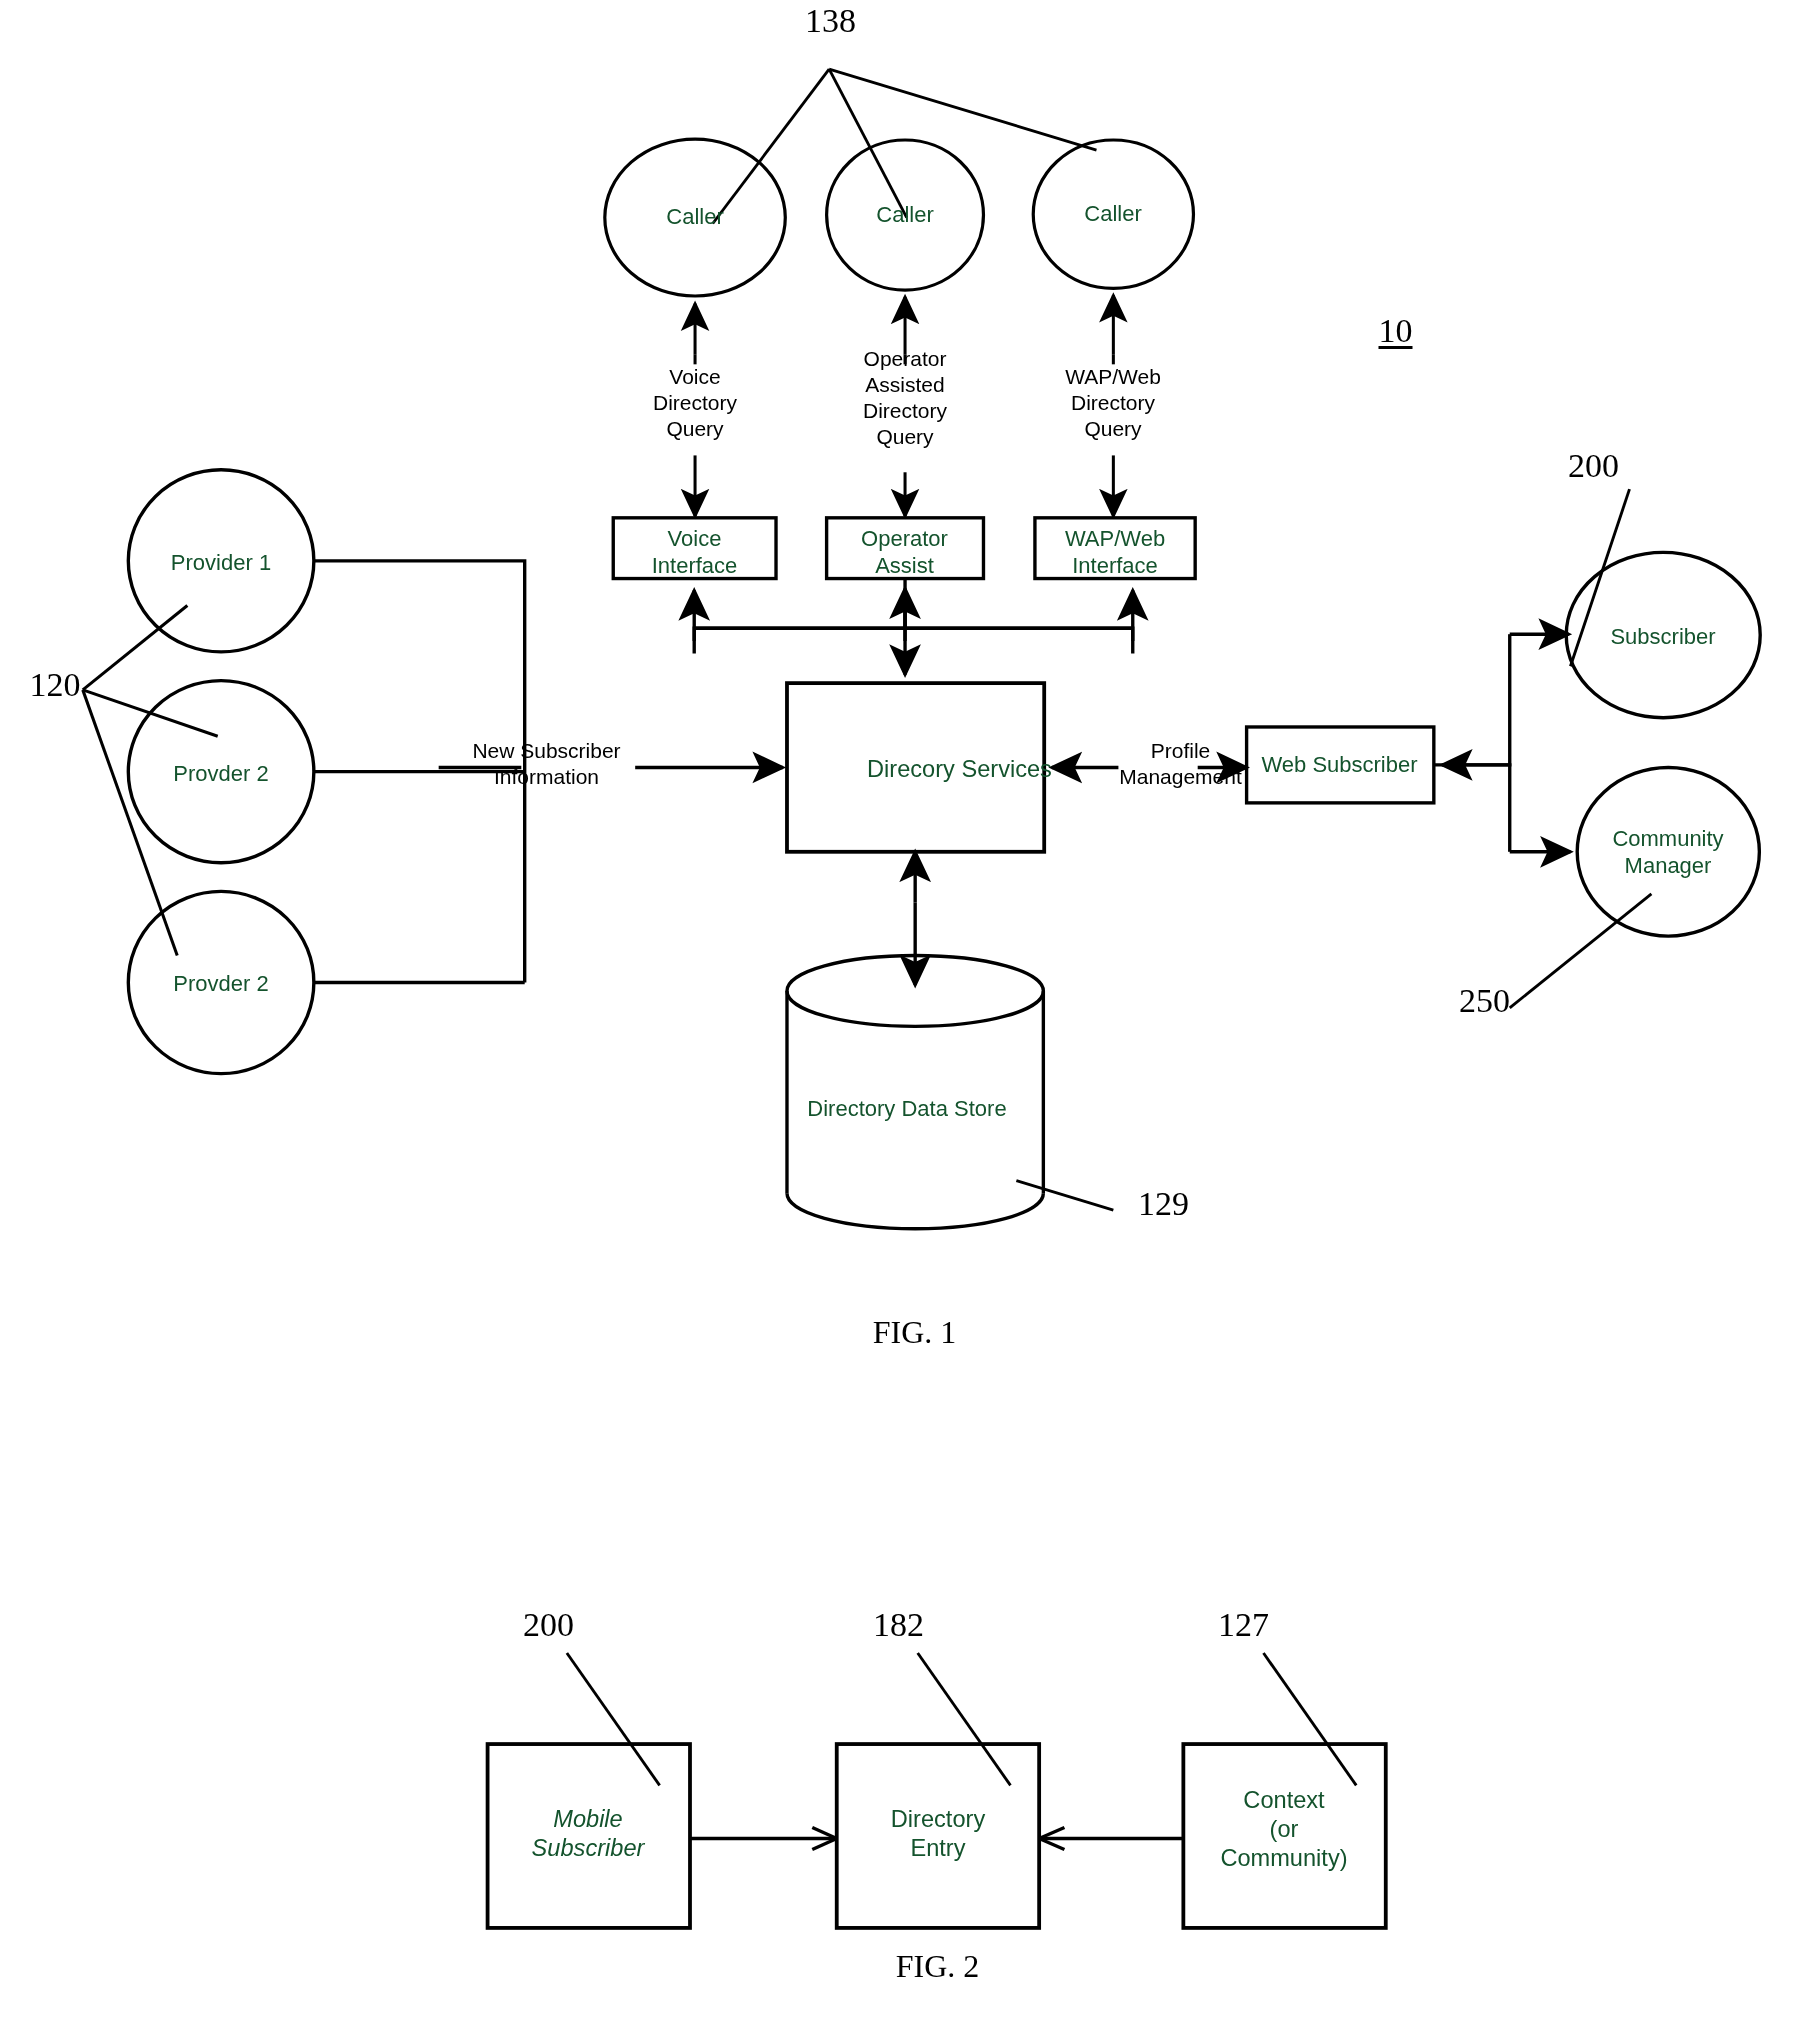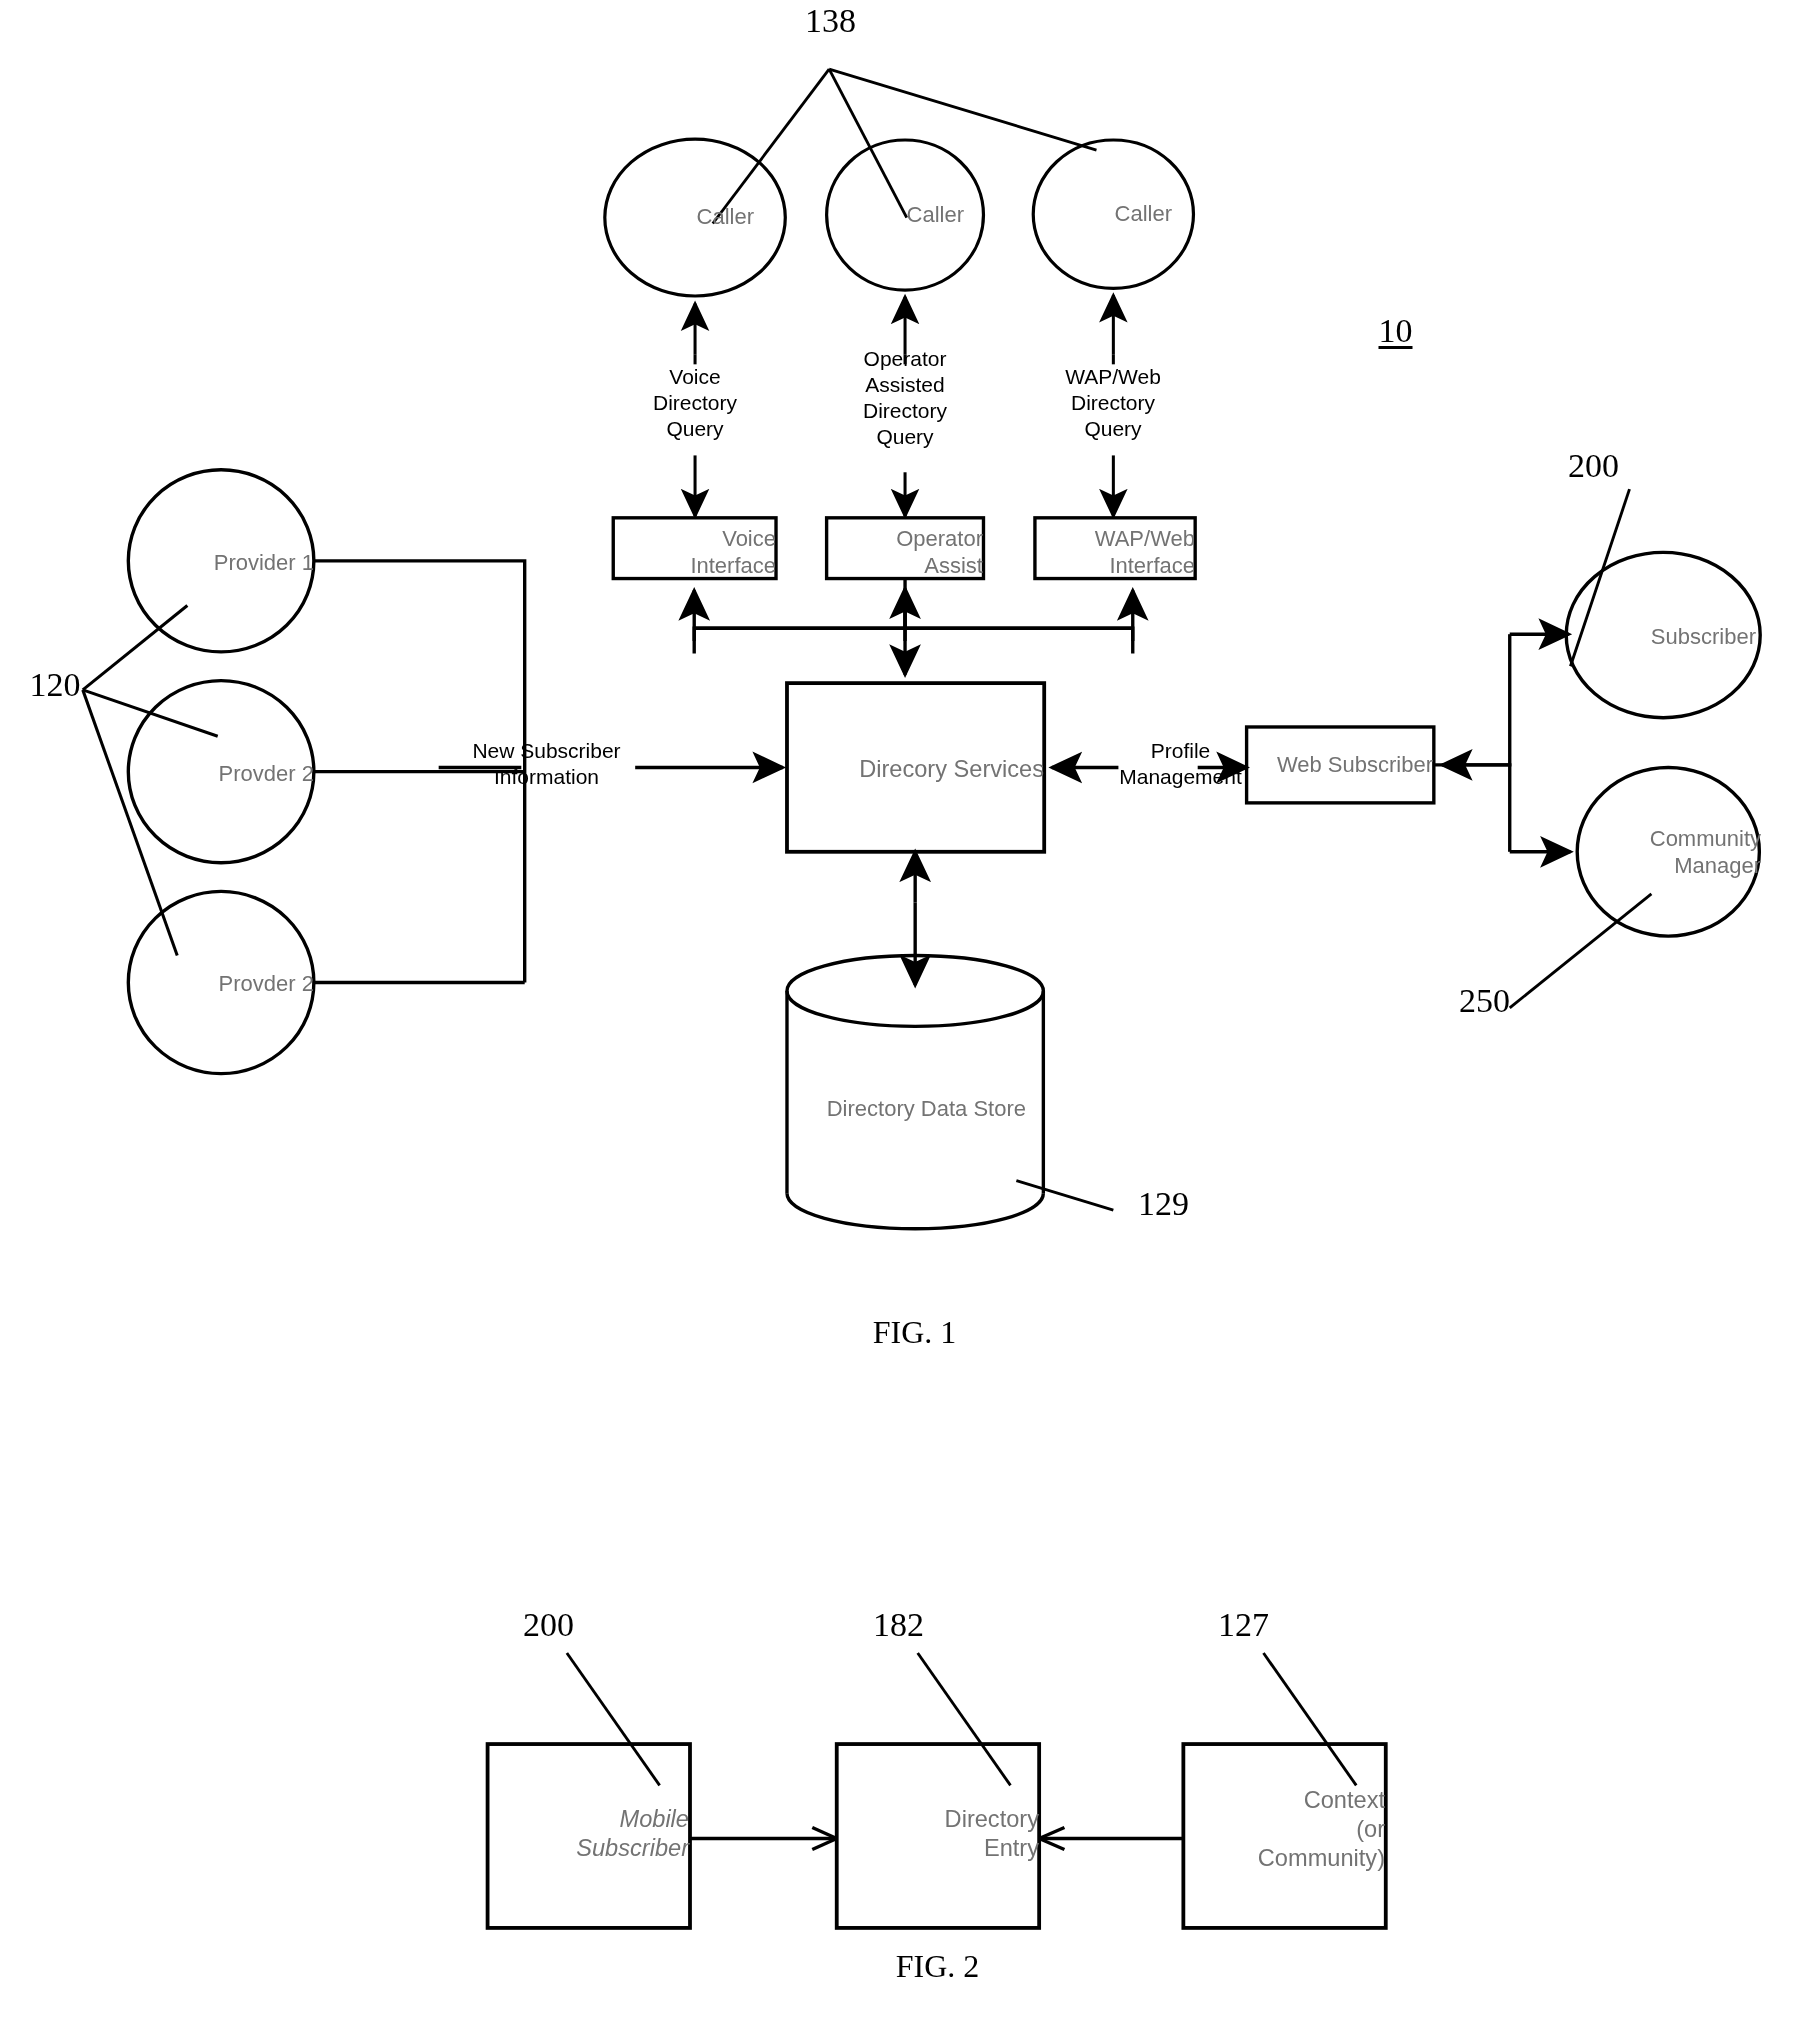--- a/index.html
+++ b/index.html
@@ -16,25 +16,25 @@
     overflow: hidden;
   }
   #canvas {
     position: absolute;
     top: 0; left: 0;
     width: 1816px;
     height: 2019px;
   }
   .node-label {
     position: absolute;
-    text-align: right;
+    text-align: center;
     font-family: "Liberation Sans", sans-serif;
     font-size: 22px;
     line-height: 1.22;
-    color: #737373;
+    color: #14532d;
     white-space: pre-line;
     pointer-events: none;
   }
   .ref-num {
     position: absolute;
     font-family: "Liberation Serif", serif;
     font-size: 34px;
     color: #000000;
     text-align: center;
   }
@@ -244,21 +244,21 @@
 <div class="node-label" style="left:1035px; top:526px; width:160px;">WAP/Web
 Interface</div>
 
 <div class="node-label" style="left:128px; top:550px; width:186px;">Provider 1</div>
 <div class="node-label" style="left:128px; top:761px; width:186px;">Provder 2</div>
 <div class="node-label" style="left:128px; top:971px; width:186px;">Provder 2</div>
 
 <div class="edge-label" style="left:441px; top:738px; width:211px;">New Subscriber
 Information</div>
 
-<div class="node-label" style="left:787px; top:755px; width:257px; font-size:23.6px;">Direcory Services</div>
+<div class="node-label" style="left:787px; top:755px; width:257px; font-size:23.6px;padding-left:44px;">Direcory Services</div>
 
 <div class="edge-label" style="left:1096px; top:738px; width:169px;">Profile
 Management</div>
 
 <div class="node-label" style="left:1246px; top:752px; width:187px;">Web Subscriber</div>
 
 <div class="node-label" style="left:1570px; top:624px; width:186px;">Subscriber</div>
 <div class="node-label" style="left:1575px; top:826px; width:186px;">Community
 Manager</div>
 

